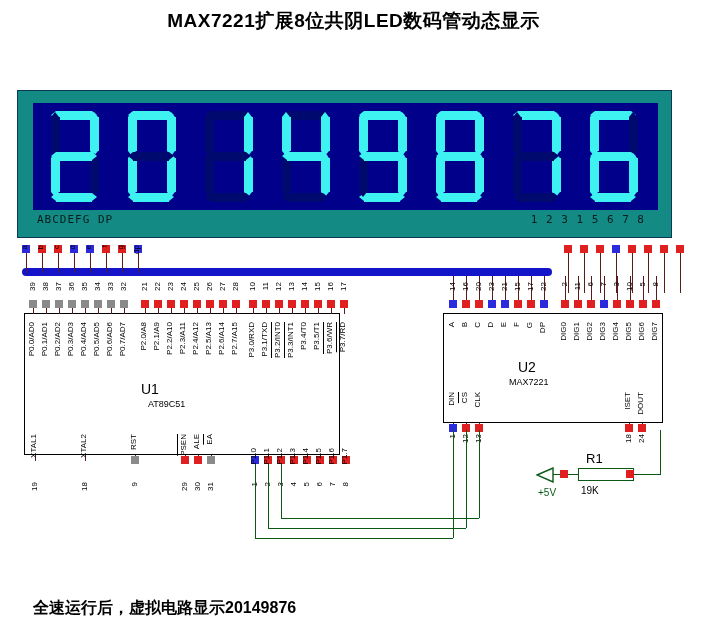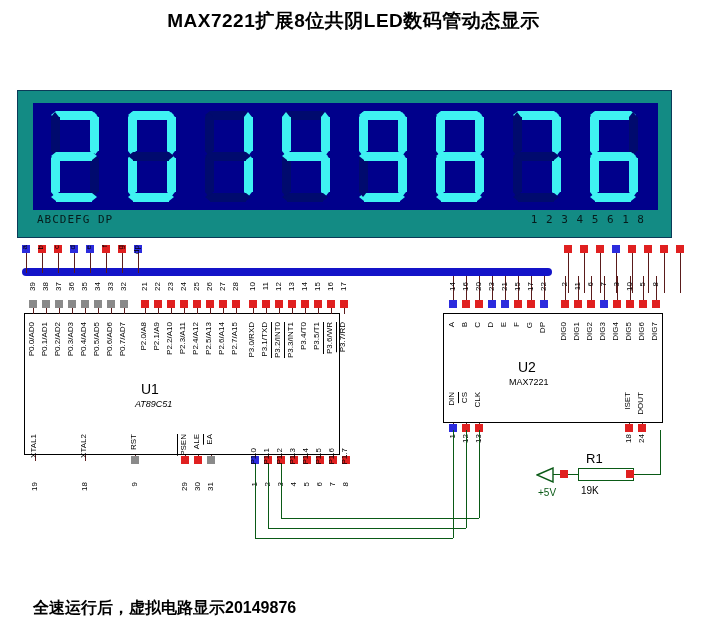--- a/index.html
+++ b/index.html
@@ -129,28 +129,28 @@
         <div class="seg sh sa"></div>
         <div class="seg sv sb off"></div>
         <div class="seg sv sc"></div>
         <div class="seg sh sd"></div>
         <div class="seg sv se"></div>
         <div class="seg sv sf"></div>
         <div class="seg sh sg"></div>
       </div>
     </div>
   <div id="seg-legend">ABCDEFG  DP</div>
-  <div id="dig-legend">1 2 3 4 5 6 1 8</div>
+  <div id="dig-legend">1 2 3 1 5 6 7 8</div>
 </div>
 
 <div id="bus" class="abs"></div>
 
 <div class="chip" style="left:24px;top:313px;width:316px;height:142px;"></div>
 <div class="chipname abs" style="left:141px;top:381px;">U1</div>
-<div class="chippart abs" style="left:135px;top:399px;font-style:italic;">AT89C51</div>
+<div class="chippart abs" style="left:148px;top:399px;">AT89C51</div>
 
 <div class="chip" style="left:443px;top:313px;width:220px;height:110px;"></div>
 <div class="chipname abs" style="left:518px;top:359px;">U2</div>
 <div class="chippart abs" style="left:509px;top:377px;">MAX7221</div>
 
 <div id="res-body"></div>
 <div id="res-lbl" class="abs">R1</div>
 <div id="res-val" class="abs">19K</div>
 <div id="pwr-lbl" class="abs">+5V</div>
 <svg class="abs" style="left:536px;top:467px;" width="20" height="16">

